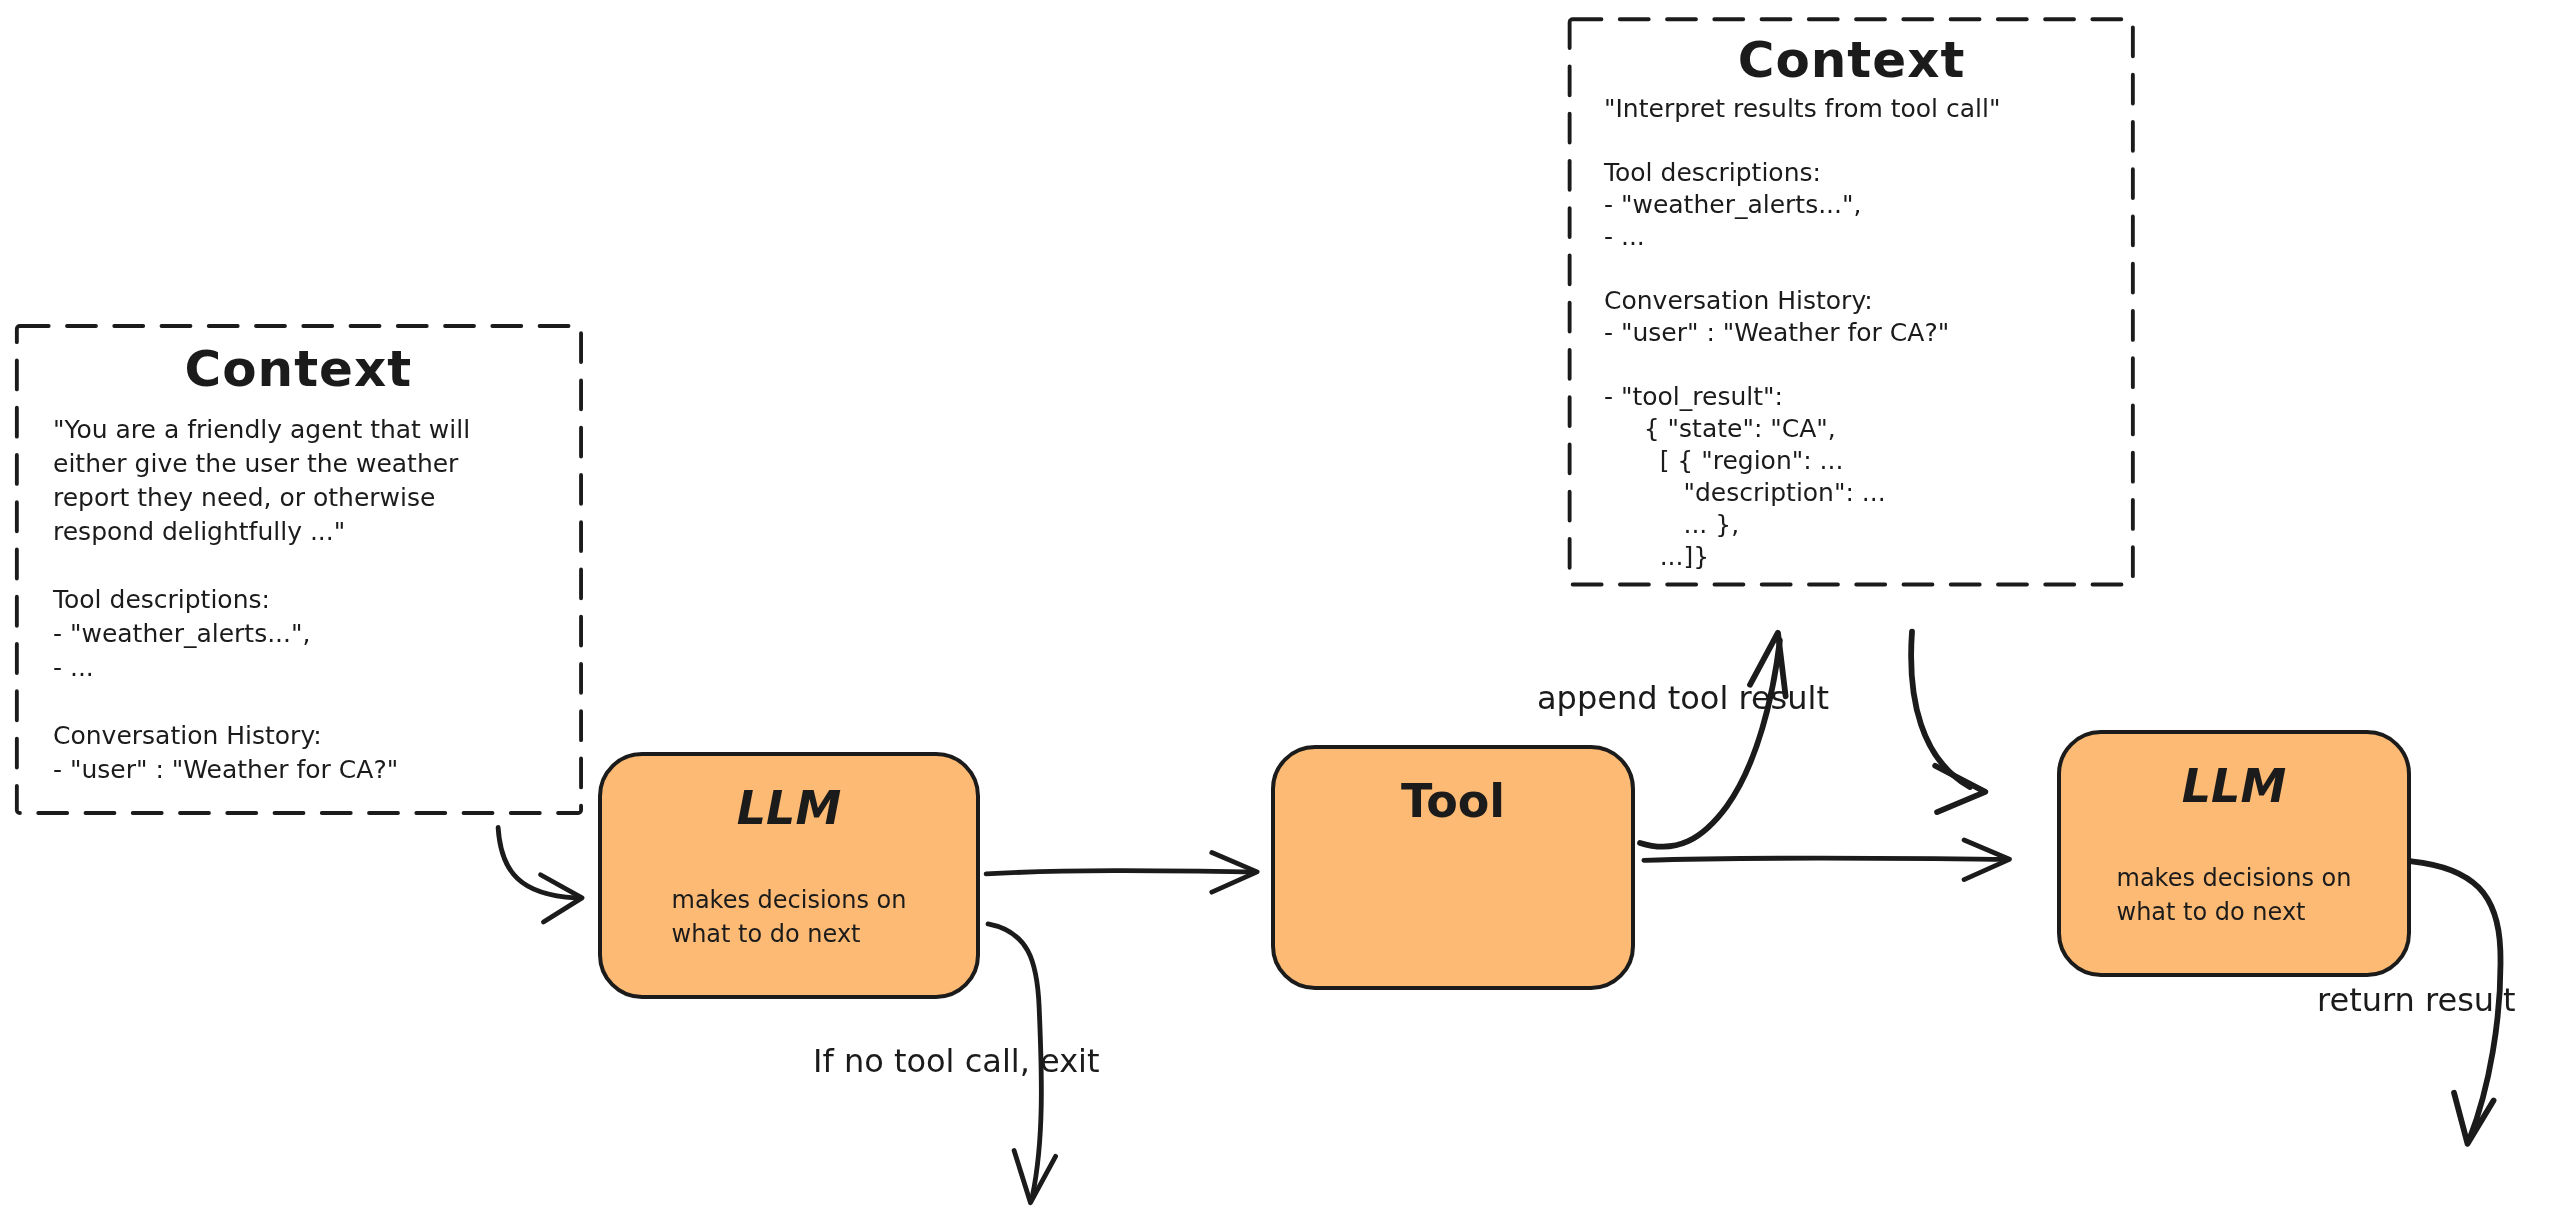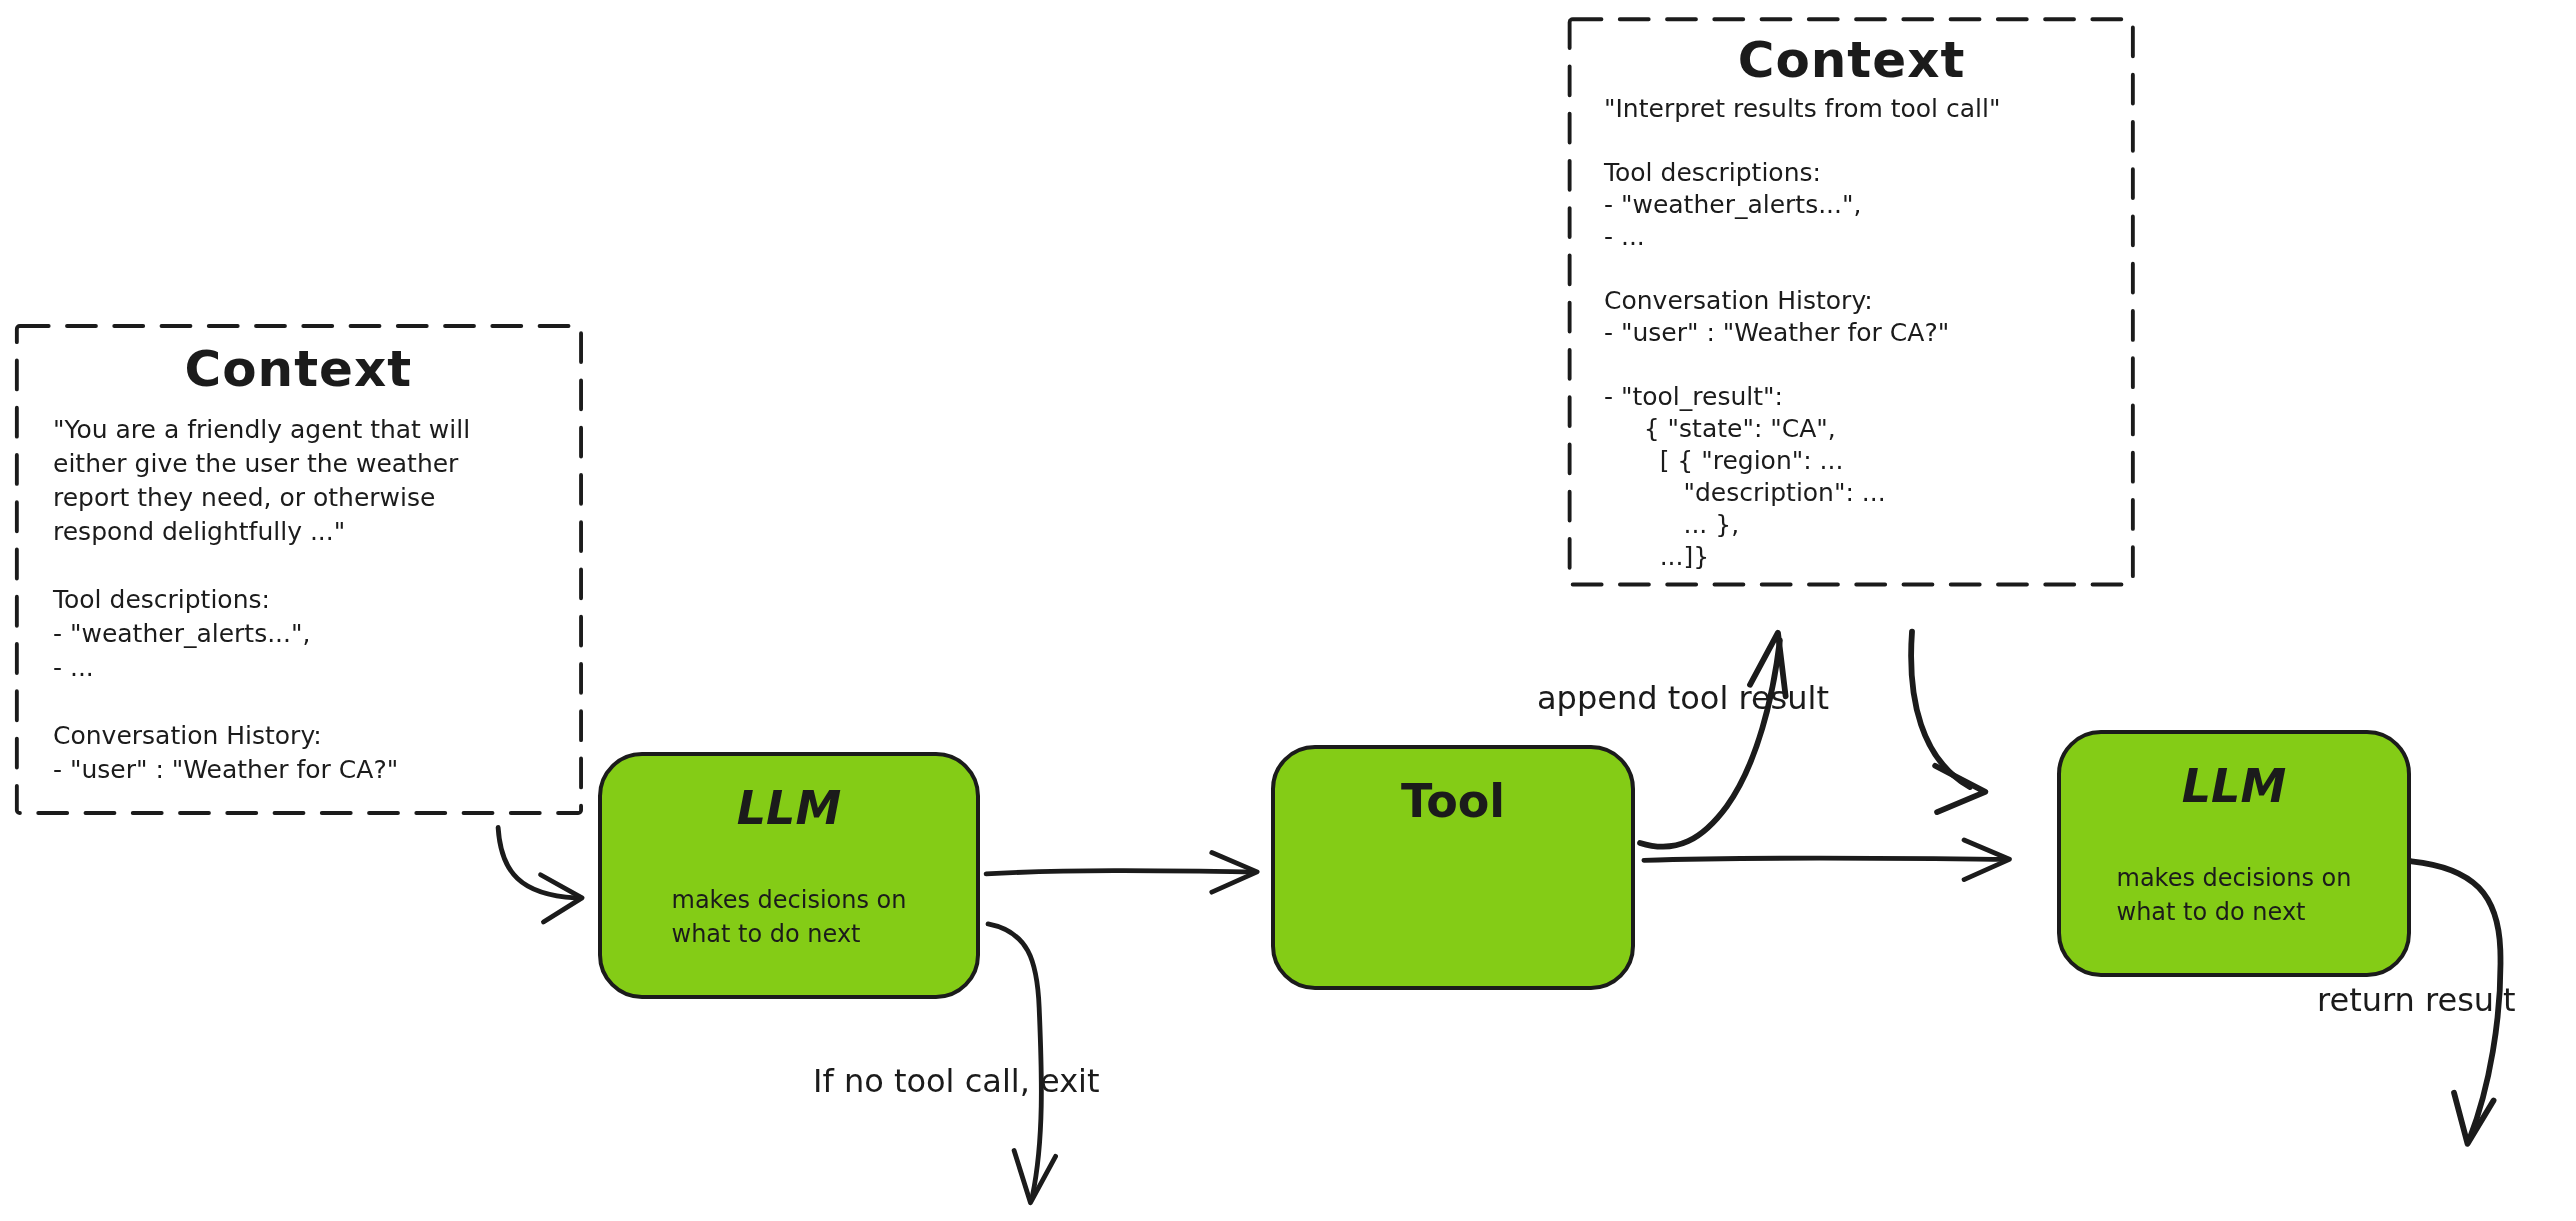--- a/index.html
+++ b/index.html
@@ -34,21 +34,21 @@
     line-height: 34px;
   }
   .ctx-body.tight { line-height: 32px; }
 
   
   .node {
     position: absolute;
     z-index: 2;
     border: 4.8px solid #1b1b1b;
     border-radius: 44px;
-    background: #84cc16;
+    background: #fdba74;
     box-sizing: border-box;
     display: flex;
     flex-direction: column;
     align-items: center;
   }
   .node-title {
     margin-top: 25px;
     font-size: 46px;
     font-weight: bold;
     text-align: center;
@@ -153,17 +153,17 @@
     <div class="node-title">Tool</div>
   </div>
 
   <div class="node" style="left:2057px; top:730px; width:354px; height:247px;">
     <div class="node-title slant">LLM</div>
     <div class="node-sub">makes decisions on
 what to do next</div>
   </div>
 
   <div class="abs edge-label" style="left:1537px; top:679px;">append tool result</div>
-  <div class="abs edge-label" style="left:813px; top:1042px;margin-top:20px;">If no tool call, exit</div>
+  <div class="abs edge-label" style="left:813px; top:1042px;">If no tool call, exit</div>
   <div class="abs edge-label" style="left:2317px; top:981px;text-align:right;">return result</div>
 
 </div>
 
 
 </body></html>

